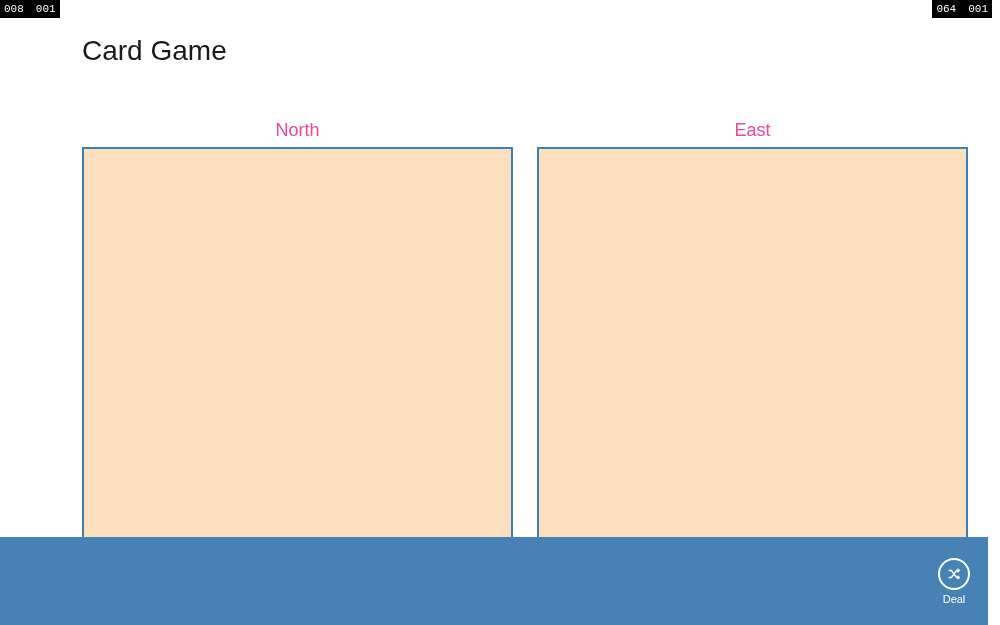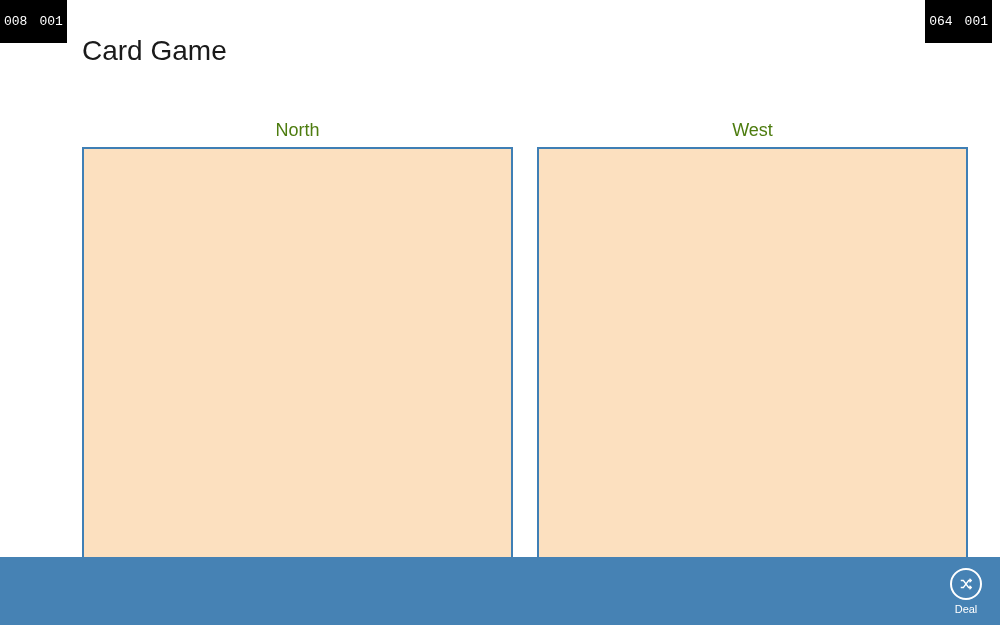--- a/index.html
+++ b/index.html
@@ -14,22 +14,22 @@
       background: #ffffff;
       position: relative;
       overflow: hidden;
     }
     .counter-box {
       position: absolute;
       top: 0;
       background: #000000;
       color: #ffffff;
       font-family: "Consolas", "Courier New", monospace;
-      font-size: 13px;
-      padding: 14px 4px;
+      font-size: 11px;
+      padding: 3px 4px;
       display: flex;
       gap: 12px;
     }
     .counter-left {
       left: 0;
     }
     .counter-right {
       right: 8px;
     }
     .title {
@@ -49,36 +49,36 @@
       gap: 24px;
     }
     .stack-column {
       flex: 1;
       display: flex;
       flex-direction: column;
       align-items: center;
     }
     .stack-label {
       font-size: 18px;
-      color: #4d7c0f;
+      color: #ec4899;
       font-weight: 400;
       margin-bottom: 6px;
     }
     .stack-slot {
       width: 100%;
       height: 412px;
       background: #fce0bf;
       border: 2px solid #3f7fb5;
     }
     .appbar {
       position: absolute;
       bottom: 0;
       left: 0;
-      right: 0;
-      height: 68px;
+      right: 12px;
+      height: 88px;
       background: #4682b4;
       display: flex;
       justify-content: flex-end;
       align-items: center;
       padding-right: 18px;
     }
     .appbar-button {
       display: flex;
       flex-direction: column;
       align-items: center;
@@ -118,21 +118,21 @@
 </div>
 
 <h1 class="title">Card Game</h1>
 
 <div class="stacks-container">
   <div class="stack-column">
     <div class="stack-label">North</div>
     <div class="stack-slot"></div>
   </div>
   <div class="stack-column">
-    <div class="stack-label">West</div>
+    <div class="stack-label">East</div>
     <div class="stack-slot"></div>
   </div>
 </div>
 
 <div class="appbar">
   <div class="appbar-button">
     <div class="appbar-icon">
       <svg viewBox="0 0 16 16" fill="none" stroke="#ffffff" stroke-width="1.5">
         <path d="M2 4 L5 4 L11 12 L14 12"></path>
         <path d="M2 12 L5 12 L11 4 L14 4"></path>

